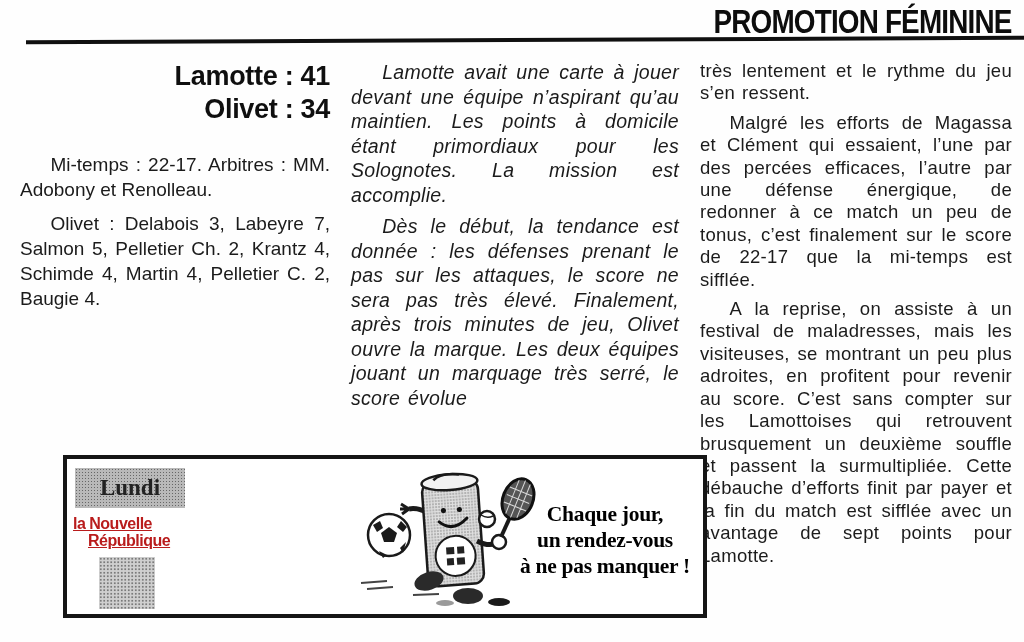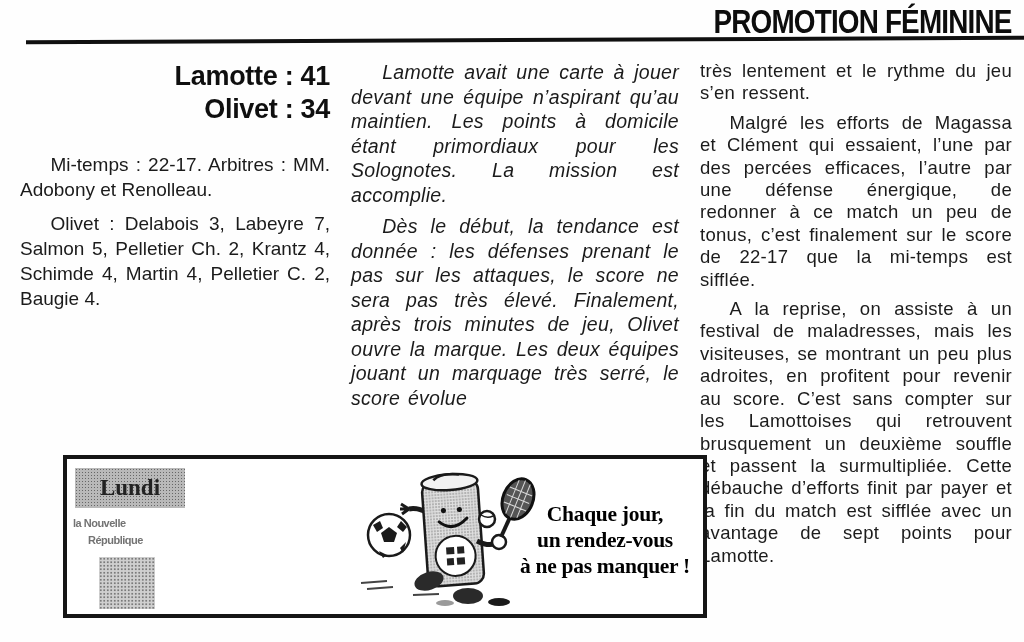--- a/index.html
+++ b/index.html
@@ -41,21 +41,21 @@
   .ad-day{
     position:absolute;left:8px;top:9px;width:110px;height:40px;
     background-color:#b9b9b9;
     background-image:radial-gradient(#676767 .9px,transparent 1px);
     background-size:3px 3px;
     display:flex;align-items:center;justify-content:center;
     font-family:"Liberation Serif",serif;font-weight:bold;font-size:23px;color:#222;
   }
   .ad-brand{
     position:absolute;left:6px;top:56px;
-    font-weight:bold;font-size:11px;line-height:17px;letter-spacing:-.5px;color:#737373;
+    font-weight:bold;font-size:16px;line-height:17px;letter-spacing:-.5px;color:#b91c1c;text-decoration:underline;
   }
   .brand-l2{margin-left:15px;}
   .ad-halftone{
     position:absolute;left:32px;top:98px;width:56px;height:52px;
     background-color:#cfcfcf;
     background-image:radial-gradient(#7a7a7a .9px,transparent 1px);
     background-size:3.5px 3.5px;
   }
   .ad-title{
     position:absolute;left:118px;top:28px;width:210px;text-align:center;

